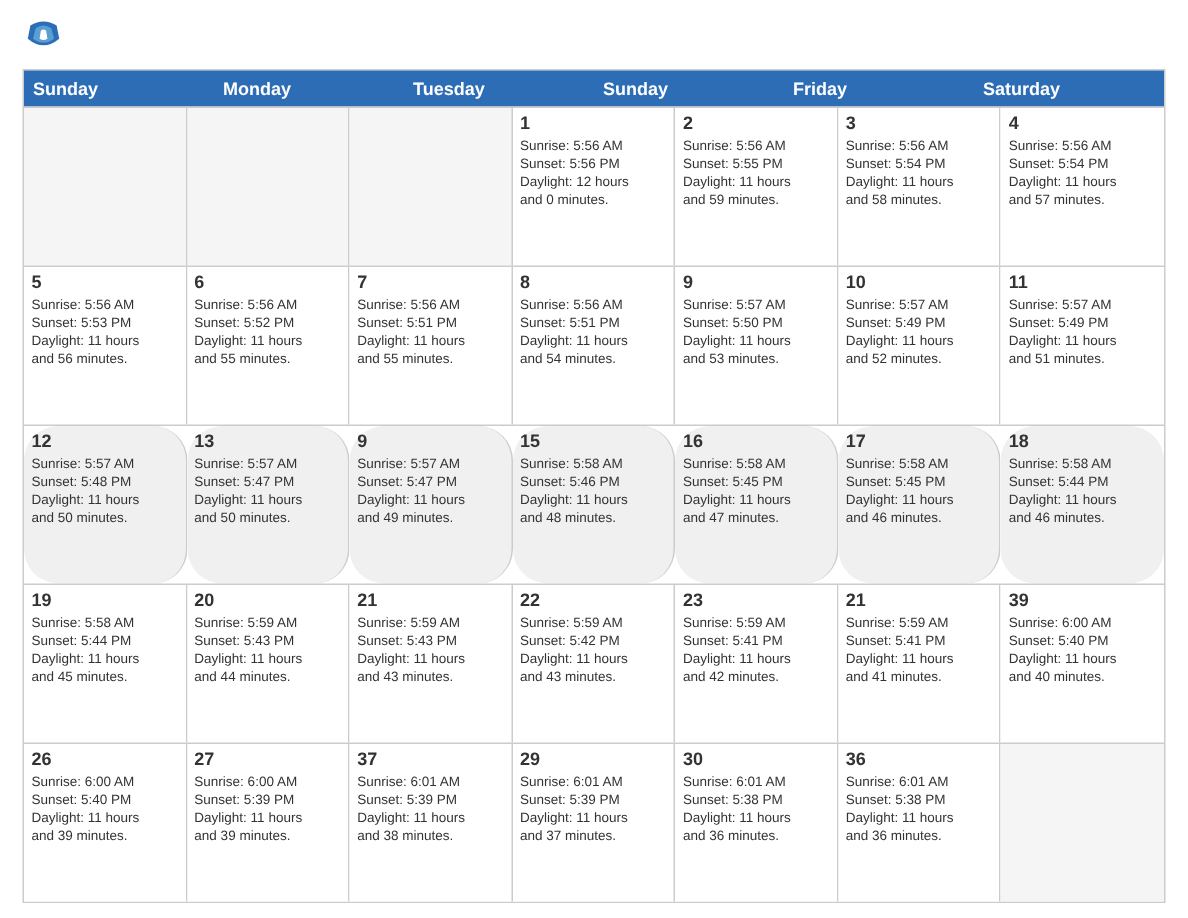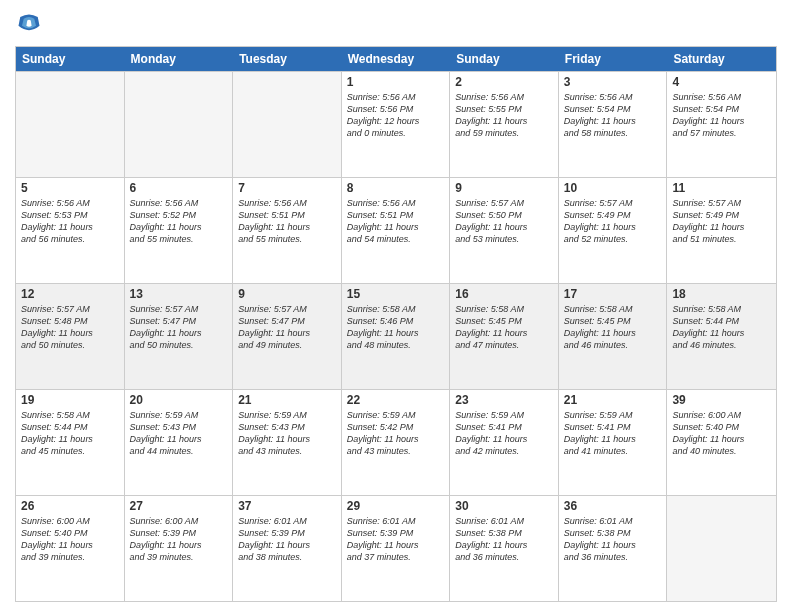--- a/index.html
+++ b/index.html
@@ -46,21 +46,21 @@
       color: #555;
     }
     .calendar {
       flex: 1;
       display: flex;
       flex-direction: column;
       border: 1px solid #ccc;
     }
     .cal-header {
       display: grid;
-      grid-template-columns: repeat(7, 1fr);
+      grid-template-columns: repeat(6, 1fr);
       background: #2d6db5;
     }
     .cal-header-cell {
       color: #fff;
       font-size: 12px;
       font-weight: bold;
       padding: 5px 6px;
       text-align: left;
     }
     .cal-body {
@@ -84,31 +84,31 @@
       background: #fff;
     }
     .cal-cell:last-child {
       border-right: none;
     }
     .cal-cell.empty {
       background: #f5f5f5;
     }
     .cal-cell.shaded {
       background: #f0f0f0;
+      border-radius: 23px;
     }
     .day-num {
       font-size: 12px;
       font-weight: bold;
       margin-bottom: 2px;
     }
     .cell-info {
       font-size: 9px;
       line-height: 1.35;
       color: #333;
-      font-style: italic;
     }
   </style>
 </head>
 <body>
 
 <div class="page">
   <div class="header">
     <div class="logo">
       <svg class="logo-icon" viewBox="0 0 32 32">
         <rect x="0" y="0" width="32" height="32" fill="none"></rect>
@@ -125,21 +125,20 @@
       <div class="month-title"></div>
       <div class="location"></div>
     </div>
   </div>
 
   <div class="calendar">
     <div class="cal-header">
     <div class="cal-header-cell">Sunday</div>
         <div class="cal-header-cell">Monday</div>
         <div class="cal-header-cell">Tuesday</div>
-        <div class="cal-header-cell">Wednesday</div>
         <div class="cal-header-cell">Sunday</div>
         <div class="cal-header-cell">Friday</div>
         <div class="cal-header-cell">Saturday</div>
       </div>
     <div class="cal-body">
     <div class="cal-row">
           <div class="cal-cell empty"></div>
           <div class="cal-cell empty"></div>
           <div class="cal-cell empty"></div>
           <div class="cal-cell">

